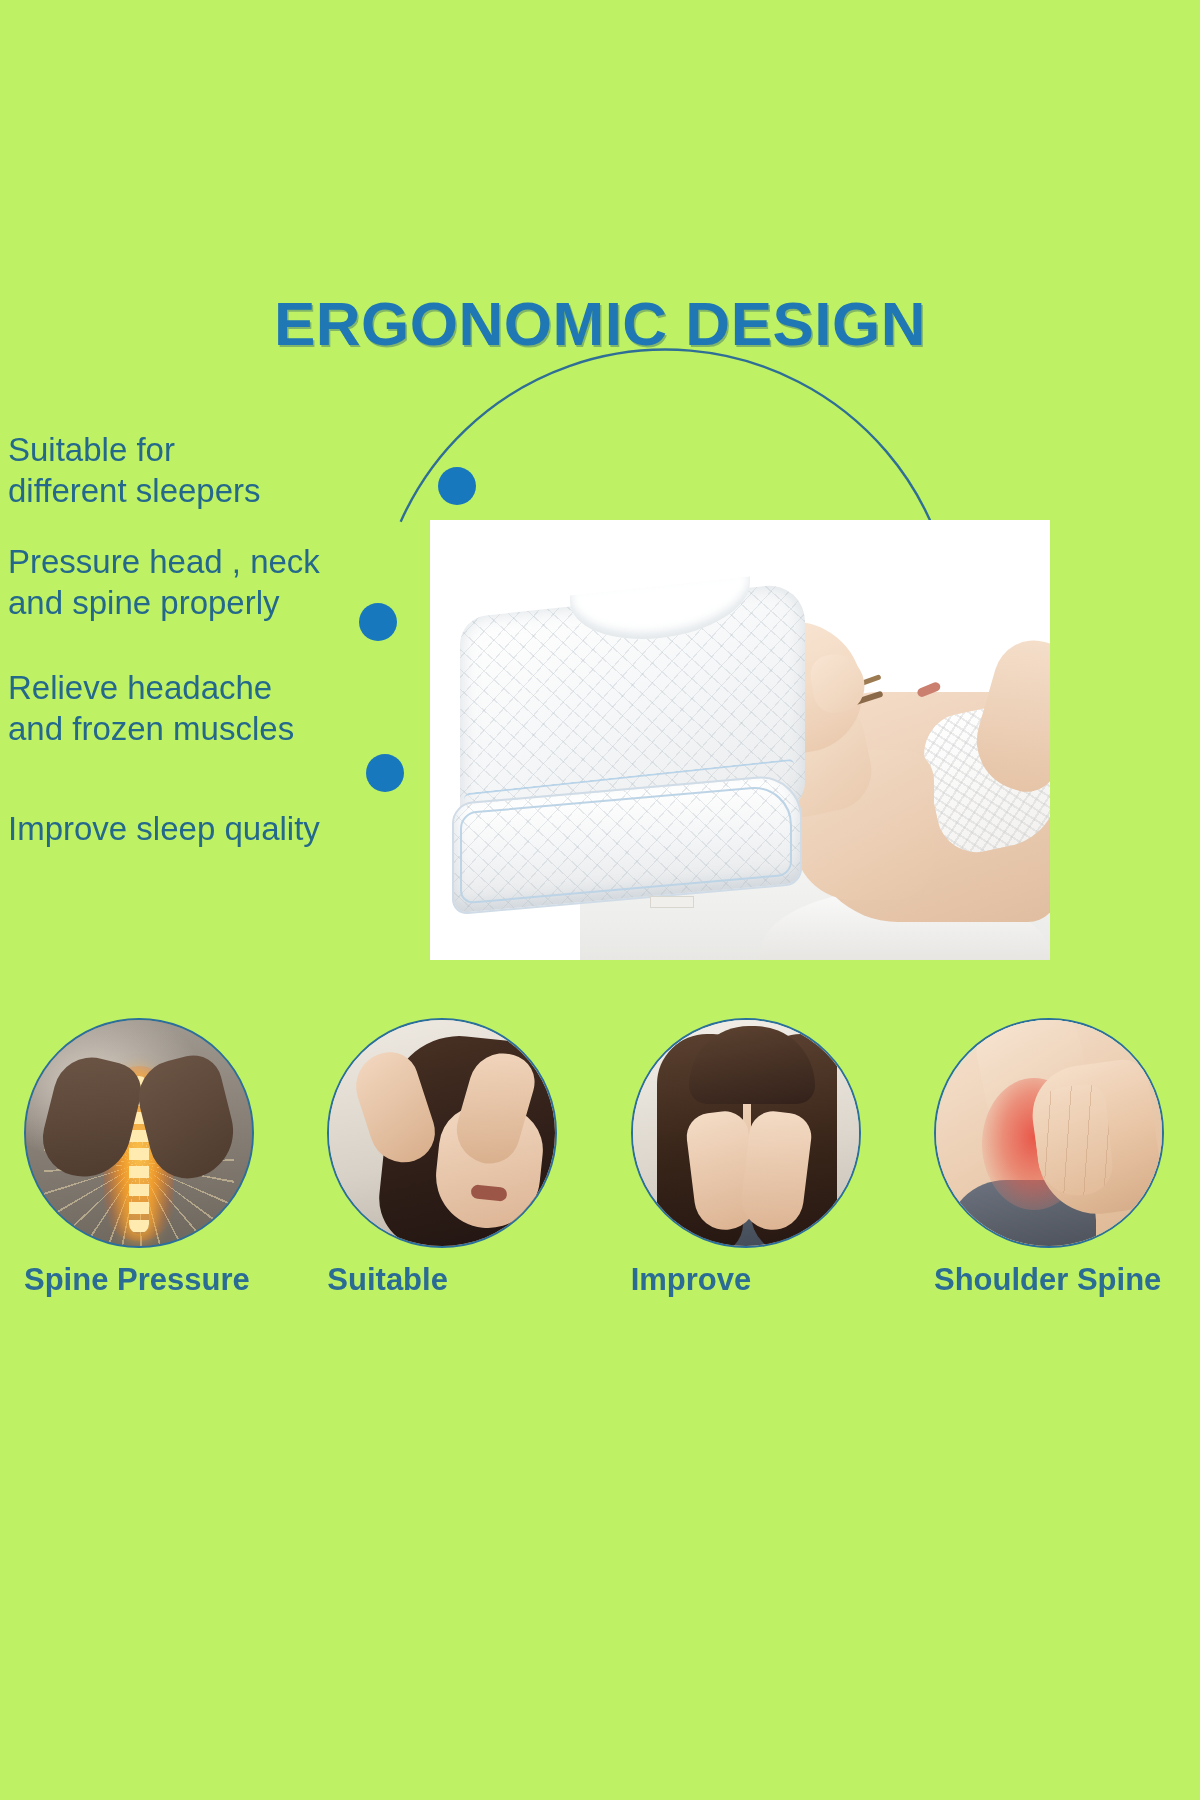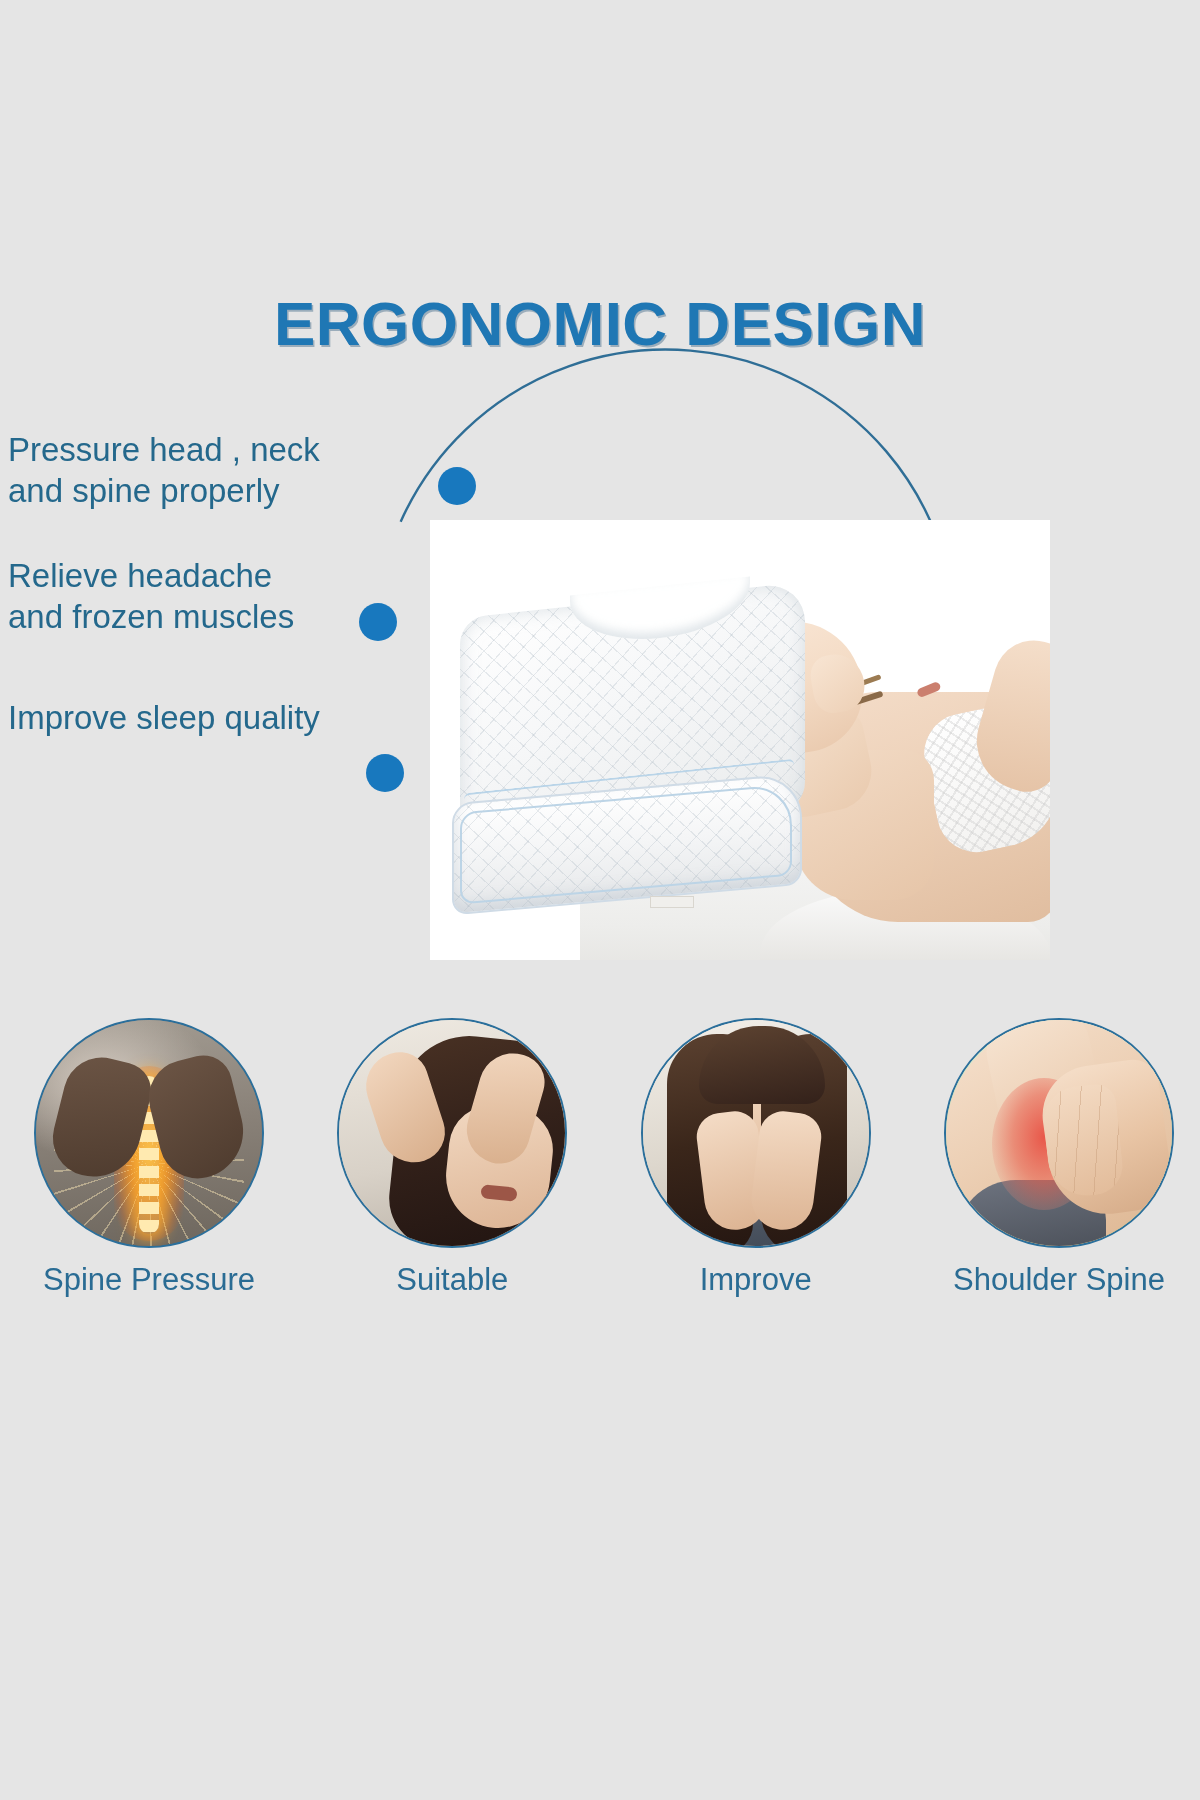--- a/index.html
+++ b/index.html
@@ -12,21 +12,21 @@
     width: 1200px; height: 1800px;
     position: relative;
     font-family: "Liberation Sans", sans-serif;
     overflow: hidden;
   }
 
   .page {
     position: absolute;
     left: 0; top: 0;
     width: 1200px; height: 1800px;
-    background: #e5e5e5;
+    background: #bef264;
   }
 
   
   .title {
     position: absolute;
     left: 0; top: 288px;
     width: 1200px;
     text-align: center;
     font-size: 62px;
     font-weight: 700;
@@ -250,21 +250,22 @@
     left: 24px; top: 1018px;
     width: 1160px; height: 310px;
     display: flex;
     justify-content: space-between;
     align-items: flex-start;
   }
   .symptom {
     width: 250px;
     display: flex;
     flex-direction: column;
-    align-items: center;
+    align-items: flex-start;
+    font-weight: bold;
   }
   .circle {
     width: 230px; height: 230px;
     border-radius: 50%;
     border: 2px solid #2b6f9b;
     overflow: hidden;
     position: relative;
     background: #ded9d4;
   }
   .caption {
@@ -416,20 +417,22 @@
   }
 </style>
 </head>
 <body>
 
 <div class="page">
 
   <div class="title">ERGONOMIC DESIGN</div>
 
   <div class="benefits">
+    <div class="benefit benefit-1">Suitable for
+different sleepers</div>
     <div class="benefit benefit-2">Pressure head , neck
 and spine properly</div>
     <div class="benefit benefit-3">Relieve headache
 and frozen muscles</div>
     <div class="benefit benefit-4">Improve sleep quality</div>
   </div>
 
   <div class="arc-wrap">
     <svg width="620" height="580" viewBox="0 0 620 580">
       <path d="M 95 100 A 290 290 0 1 1 148 470" fill="none" stroke="#2f6e96" stroke-width="2.4" transform="rotate(-8 310 290)"></path>

